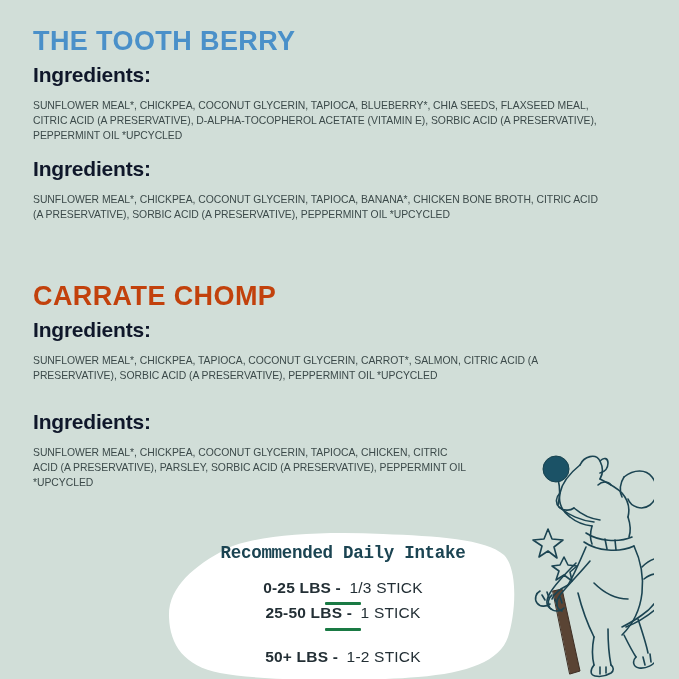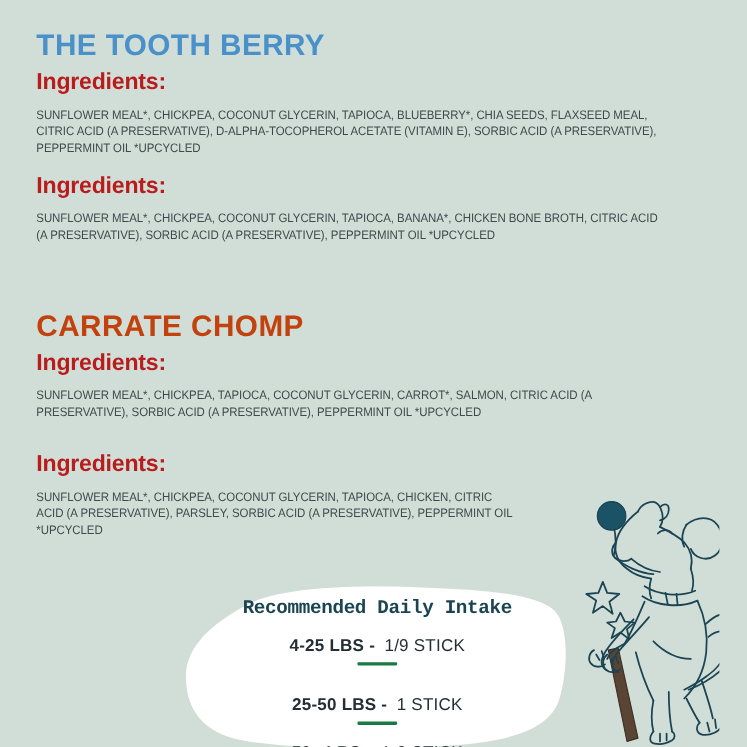--- a/index.html
+++ b/index.html
@@ -35,21 +35,21 @@
     letter-spacing: 0.4px;
     line-height: 1.0;
     margin: 0 0 9px 0;
     text-transform: uppercase;
     white-space: nowrap;
   }
   .ingredients-label {
     font-family: "Liberation Sans", sans-serif;
     font-weight: bold;
     font-size: 21px;
-    color: #b91c1c;
+    color: #0f172a;
     letter-spacing: -0.2px;
     margin: 0 0 13px 0;
     line-height: 1.0;
   }
   .ingredients-text {
     font-family: "Liberation Sans Narrow", "Liberation Sans", sans-serif;
     font-size: 11.2px;
     color: #3c4a4a;
     line-height: 1.32;
     letter-spacing: -0.05px;
@@ -95,21 +95,21 @@
     line-height: 1;
     white-space: nowrap;
   }
   .intake-row .w {
     font-weight: bold;
   }
   .intake-row .d {
     font-weight: normal;
   }
   #intake-row-0 { margin-top: 17px; }
-  #intake-row-1 { margin-top: 28px; }
+  #intake-row-1 { margin-top: 0; }
   #intake-row-2 { margin-top: 18px; }
   .intake-divider {
     width: 36px;
     height: 3px;
     background: #1a7a44;
     margin: 7px auto 0 auto;
     border-radius: 1px;
   }
 
   
@@ -159,22 +159,22 @@
                C 190 149, 95 148, 52 140
                C 16 133, 2 112, 1 84
                C 0 54, 26 33, 58 16 Z" fill="#ffffff"></path>
     </svg>
   </div>
 
   <div id="intake-content">
     <div class="intake-title">Recommended Daily Intake</div>
 
     <div class="intake-row" id="intake-row-0">
-      <span class="w">4-25 LBS -</span>
-      <span class="d" style="margin-left: 4px;">1/9 STICK</span>
+      <span class="w">0-25 LBS -</span>
+      <span class="d" style="margin-left: 4px;">1/3 STICK</span>
     </div>
     <div class="intake-divider" style="background: rgb(26, 122, 68);"></div>
 
     <div class="intake-row" id="intake-row-1">
       <span class="w">25-50 LBS -</span>
       <span class="d" style="margin-left: 4px;">1 STICK</span>
     </div>
     <div class="intake-divider" style="background: rgb(26, 122, 68);"></div>
 
     <div class="intake-row" id="intake-row-2">

